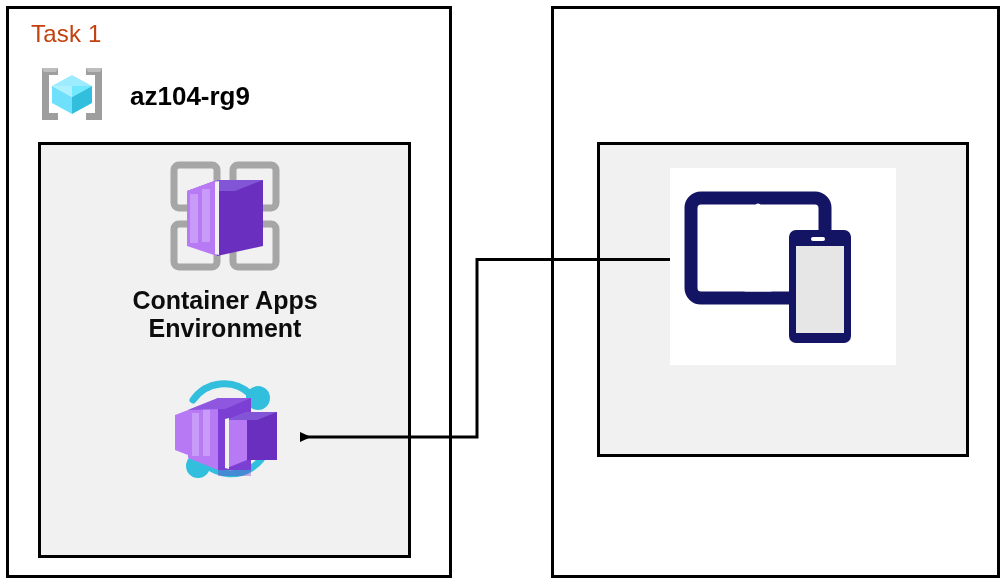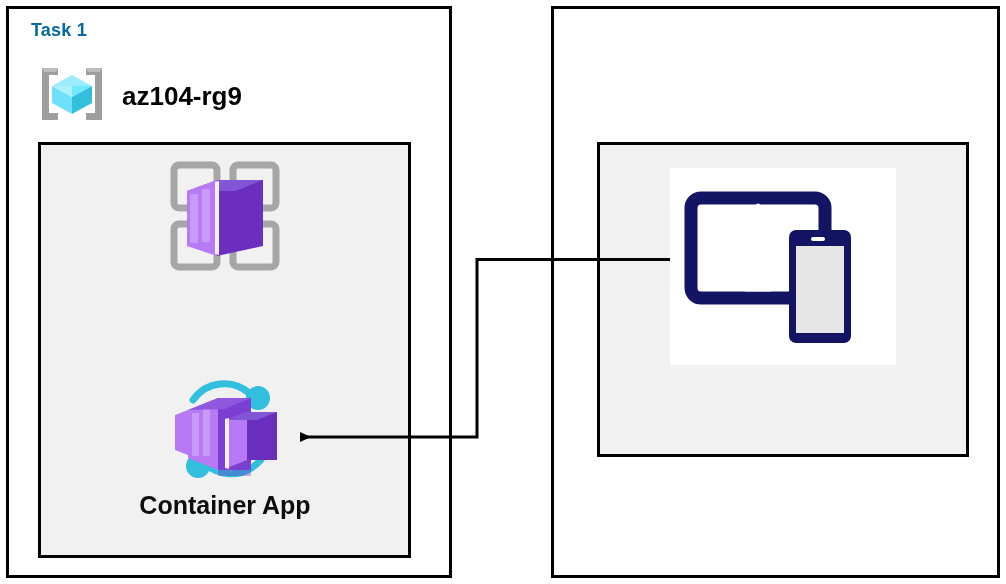--- a/index.html
+++ b/index.html
@@ -23,37 +23,37 @@
     position: absolute;
     background: #ffffff;
     border: 3px solid #000000;
     box-sizing: border-box;
   }
   #task1-panel { left: 6px;   top: 6px; width: 446px; height: 572px; }
   #task2-panel { left: 551px; top: 6px; width: 449px; height: 572px; }
 
   .task-title {
     position: absolute;
-    font-size: 18px;
-    font-weight: bold;
-    color: #0369a1;
+    font-size: 24px;
+    font-weight: normal;
+    color: #c2410c;
     letter-spacing: 0.2px;
     white-space: nowrap;
   }
   #task1-title { left: 31px;  top: 20px; }
   #task2-title { left: 584px; top: 20px; }
 
   
   #rg-row {
     position: absolute;
     left: 36px;
     top: 58px;
     display: flex;
     align-items: center;
-    gap: 14px;
+    gap: 22px;
   }
   #rg-label {
     font-size: 26px;
     font-weight: bold;
     color: #000000;
     white-space: nowrap;
   }
 
   
   .inner-box {
@@ -151,20 +151,22 @@
           <polygon points="27,33 57,22 103,22 75,33" fill="#8254d6"></polygon>
 
           <polygon points="27,33 57,22 57,98 27,88" fill="#b77af4"></polygon>
           <rect x="30" y="36" width="8" height="49" fill="#c79bf7"></rect>
           <rect x="42" y="31" width="8" height="53" fill="#c79bf7"></rect>
 
           <polygon points="55,24 59,23 59,97 55,96" fill="#f2f2f2"></polygon>
         </g>
       </svg>
     </span>
+    <span class="node-label">Container Apps
+Environment</span>
   </div>
 
   <div id="node-ca" class="node">
     <span>
       <svg width="140" height="105" viewBox="0 0 140 105" aria-hidden="true">
 
         <g fill="none" stroke="#32bedd" stroke-width="7" stroke-linecap="round">
           <path d="M 38 22 A 38 38 0 0 1 95 16"></path>
           <path d="M 113 48 A 38 38 0 0 1 52 87"></path>
         </g>
@@ -180,21 +182,20 @@
         <polygon points="63,20 96,20 96,92 63,92" fill="#7b3fd4"></polygon>
         <polygon points="33,32 63,20 96,20 70,31" fill="#8f56e0"></polygon>
         <polygon points="63,92 96,92 96,98 63,98" fill="#6b2fbf" opacity="0.35"></polygon>
 
         <polygon points="72,42 92,34 92,82 72,90" fill="#b77af4"></polygon>
         <polygon points="92,34 122,34 122,82 92,82" fill="#6b2fbf"></polygon>
         <polygon points="72,42 92,34 122,34 102,42" fill="#8254d6"></polygon>
         <polygon points="70,41 74,40 74,91 70,90" fill="#f2f2f2"></polygon>
       </svg>
     </span>
-    <span class="node-label">Container App</span>
   </div>
 
   <div id="task2-panel" class="task-panel"></div>
 
 
   <div id="task2-inner" class="inner-box"></div>
 
   <div id="node-tv" class="node">
     <span class="icon-white-plate" style="width:226px;height:197px;">
       <svg width="200" height="170" viewBox="0 0 200 170" aria-hidden="true">

